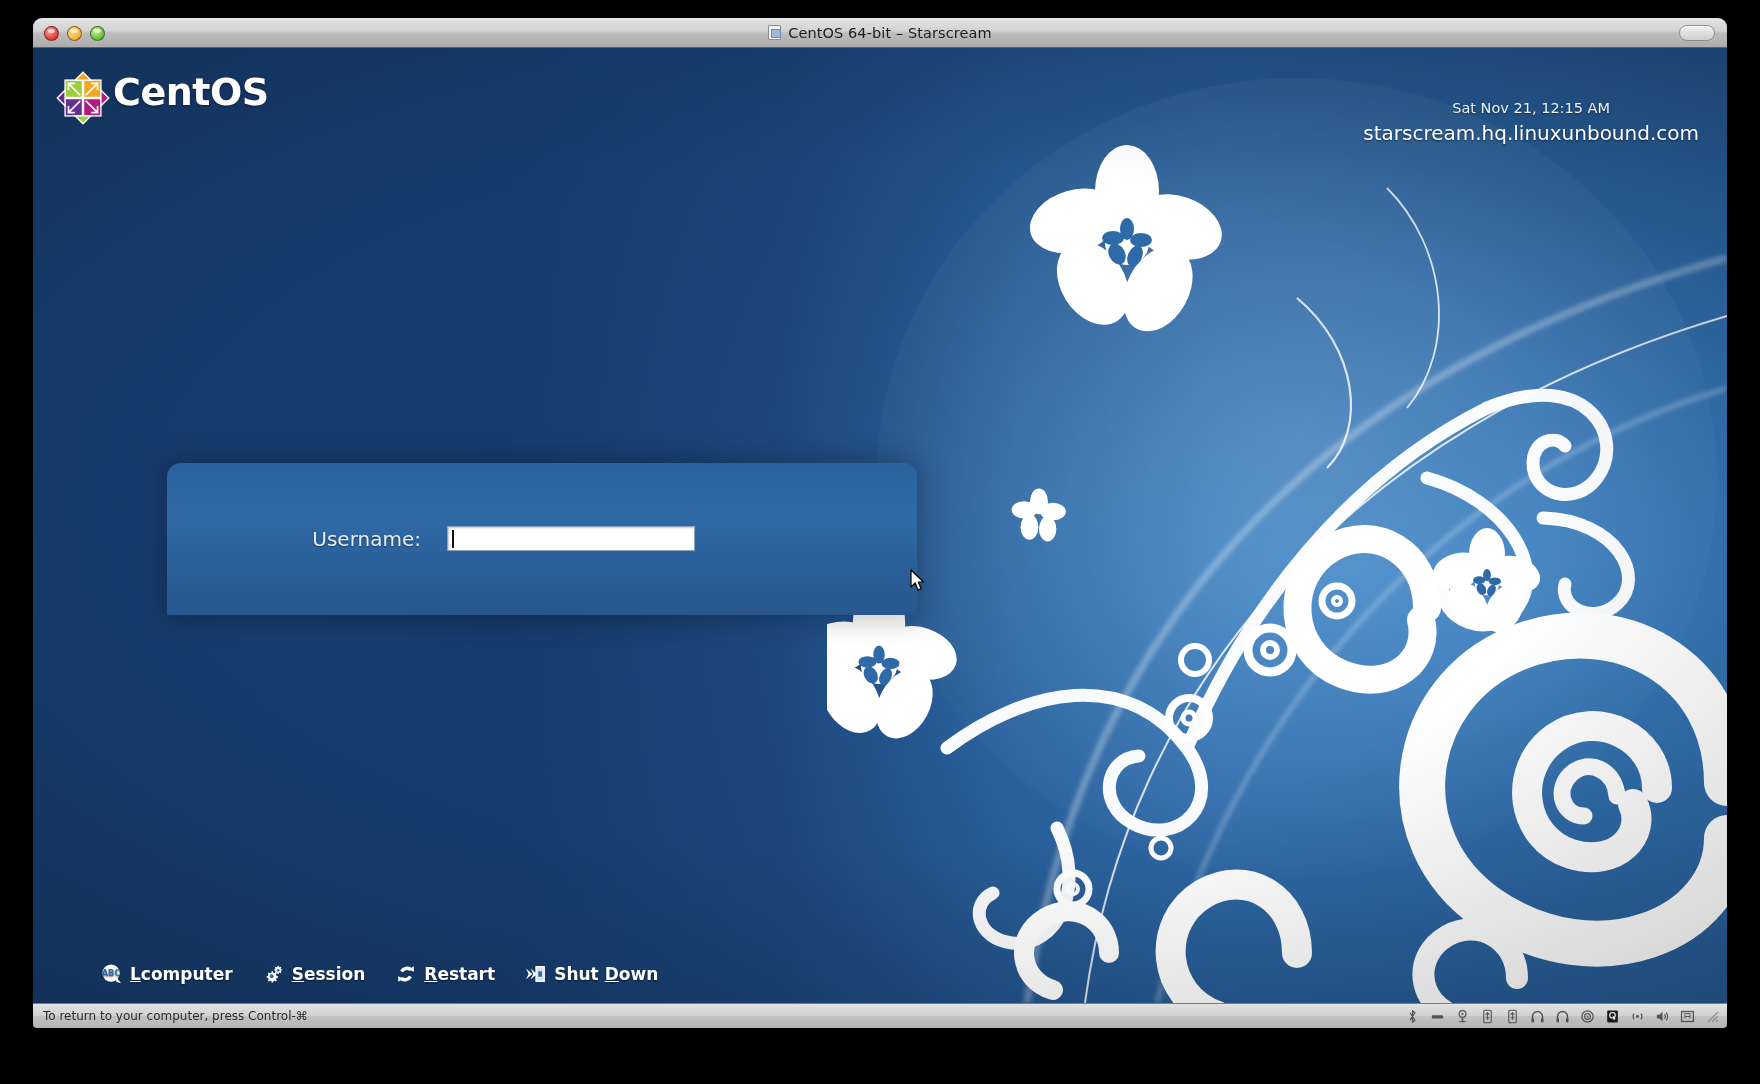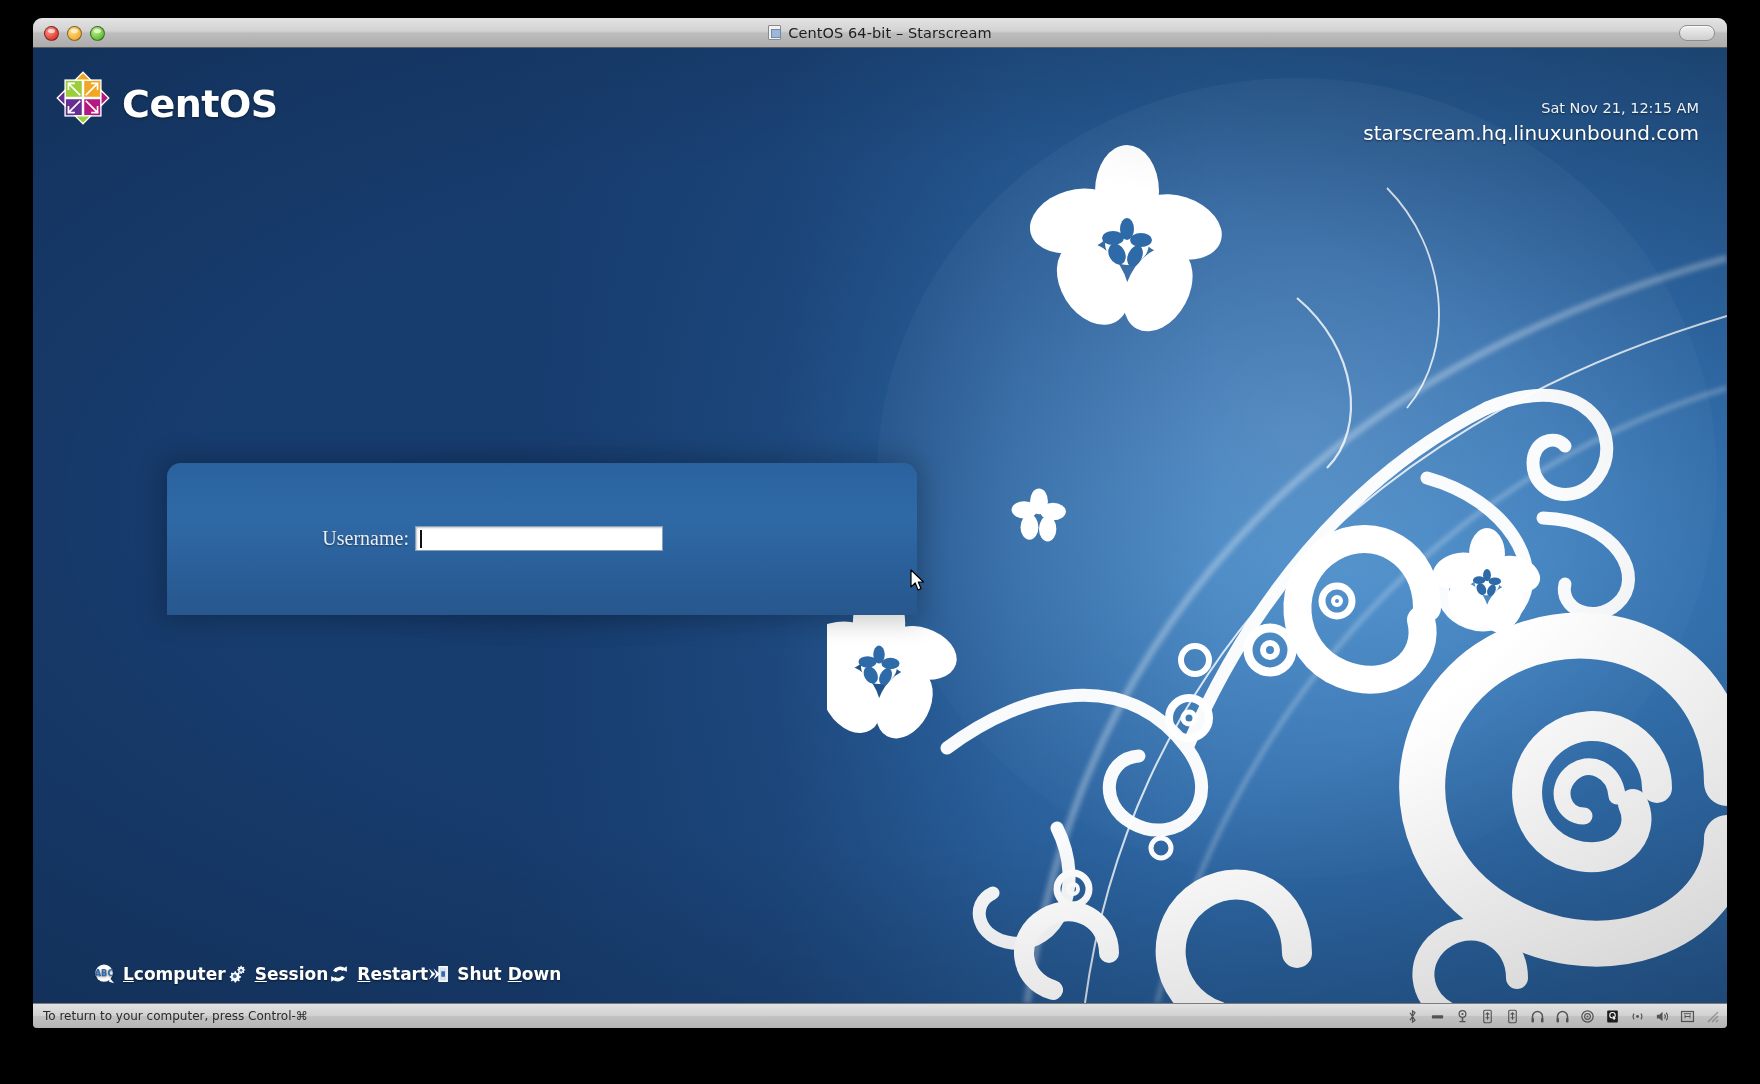--- a/index.html
+++ b/index.html
@@ -114,21 +114,21 @@
     position: absolute;
     right: 0; top: 0;
     width: 900px; height: 955px;
     pointer-events: none;
   }
 
   
   #brand {
     position: absolute;
     left: 22px; top: 22px;
-    display: flex; align-items: flex-end; gap: 11px;
+    display: flex; align-items: flex-start; gap: 2px;
     z-index: 5;
   }
   #centos-logo { width: 56px; height: 56px; }
   #brand-text {
     font-size: 38px;
     font-weight: bold;
     color: #ffffff;
     letter-spacing: -0.5px;
     font-family: "DejaVu Sans", "Liberation Sans", sans-serif;
     text-shadow: 0 1px 3px rgba(0,0,0,0.45);
@@ -138,20 +138,21 @@
     position: absolute;
     right: 28px; top: 50px;
     text-align: right;
     z-index: 5;
     line-height: 1.45;
   }
   #clock-time {
     font-size: 14.5px;
     color: #eef3fa;
     text-shadow: 0 1px 2px rgba(0,0,0,0.5);
+    text-align: center;
   }
   #hostname {
     font-size: 20px;
     font-weight: normal;
     color: #ffffff;
     text-shadow: 0 1px 2px rgba(0,0,0,0.55);
   }
 
   
   #login-panel-shadow {
@@ -173,27 +174,26 @@
     z-index: 3;
   }
   #login-row {
     position: absolute;
     left: 0; top: 63px;
     width: 100%;
     display: flex;
     align-items: center;
   }
   #username-label {
-    width: 248px;
+    width: 280px;
     text-align: right;
-    padding-right: 6px;
+    padding-right: 26px;
     font-size: 20px;
     color: #e9eef6;
     text-shadow: 0 1px 2px rgba(0,0,0,0.45);
-    font-family: Liberation Serif, serif;
   }
   #username-input {
     width: 248px;
     height: 25px;
     background: #ffffff;
     border: 1px solid #8aa0bb;
     border-radius: 0;
     display: flex;
     align-items: center;
     box-shadow: inset 1px 1px 2px rgba(0,0,0,0.22);
@@ -203,25 +203,26 @@
     position: absolute;
     left: 4px; top: 3px;
     width: 1.5px; height: 18px;
     background: #111;
   }
   #cursor-arrow { position: absolute; left: 877px; top: 521px; z-index: 6; }
 
   
   #action-bar {
     position: absolute;
-    left: 1px; bottom: 18px;
+    left: 8px; bottom: 18px;
     width: 100%;
     display: flex;
     align-items: center;
     padding-left: 60px;
+    gap: 30px;
     z-index: 6;
   }
   .action-btn {
     display: flex;
     align-items: center;
     gap: 7px;
     color: #ffffff;
     font-size: 17px;
     font-weight: bold;
     text-shadow: 0 1px 2px rgba(0,0,0,0.55);

